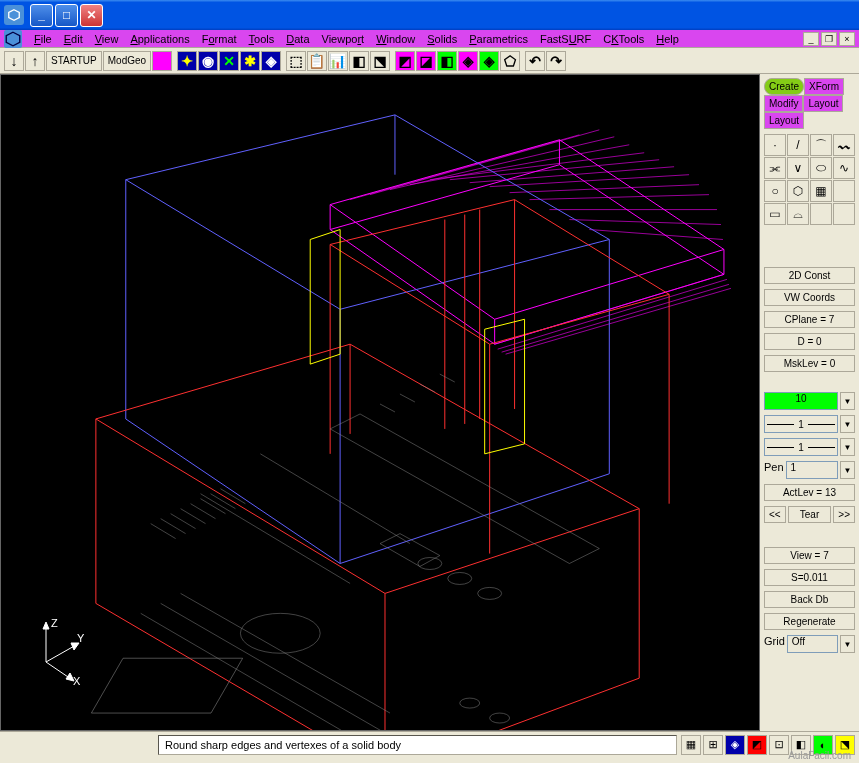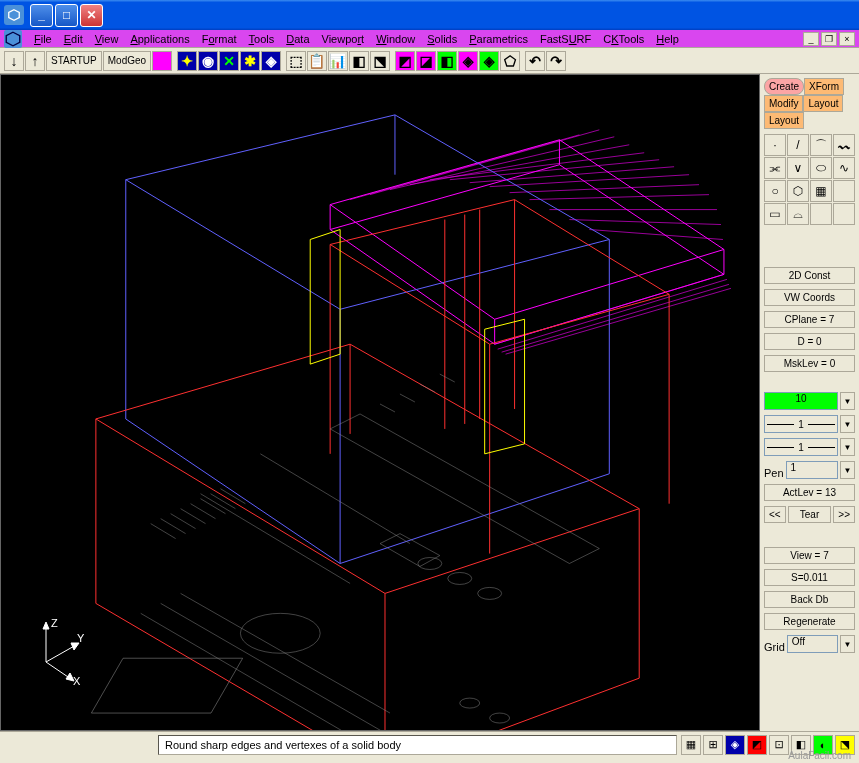--- a/index.html
+++ b/index.html
@@ -25,26 +25,26 @@
 .toolbar { height: 26px; background: #ece9d8; display: flex; align-items: center; padding: 2px 4px; gap: 1px; border-bottom: 1px solid #aca899; }
 .tb-btn { width: 20px; height: 20px; border: 1px solid #aca899; background: #ece9d8; display: flex; align-items: center; justify-content: center; font-size: 14px; font-weight: bold; }
 .tb-text { padding: 2px 4px; border: 1px solid #aca899; background: #ece9d8; font-size: 10px; height: 20px; display: flex; align-items: center; }
 .tb-sep { width: 3px; height: 20px; }
 
 .workspace { display: flex; height: 657px; }
 .viewport { width: 760px; height: 657px; background: black; position: relative; border: 1px solid #666; }
 
 .side-panel { flex: 1; background: #ece9d8; padding: 4px; display: flex; flex-direction: column; gap: 3px; }
 .mode-tabs { display: flex; flex-wrap: wrap; gap: 0; margin-bottom: 2px; }
-.mode-tab { padding: 2px 4px; border: 1px solid #aca899; background: #fdba74; font-size: 10px; cursor: pointer; }
-.mode-tab.active { background: #fca5a5; border-radius: 8px; }
+.mode-tab { padding: 2px 4px; border: 1px solid #aca899; background: #d946ef; font-size: 10px; cursor: pointer; }
+.mode-tab.active { background: #84cc16; border-radius: 8px; }
 .tool-grid { display: grid; grid-template-columns: repeat(4, 22px); gap: 1px; margin-bottom: 6px; }
 .tool-cell { width: 22px; height: 22px; border: 1px solid #aca899; background: #ece9d8; display: flex; align-items: center; justify-content: center; font-size: 12px; }
 .info-btn { padding: 2px 0; border: 1px solid #aca899; background: #ece9d8; font-size: 10px; cursor: pointer; margin-bottom: 2px; text-align: center; }
-.prop-row { display: flex; align-items: flex-end; gap: 2px; margin-bottom: 2px; }
+.prop-row { display: flex; align-items: flex-start; gap: 2px; margin-bottom: 2px; }
 .prop-select { flex: 1; height: 18px; border: 1px solid #7f9db9; font-size: 10px; padding: 0 2px; }
 .prop-green { background: #00ff00; }
 .dropdown-arrow { width: 15px; height: 18px; border: 1px solid #aca899; background: #ece9d8; font-size: 8px; display: flex; align-items: center; justify-content: center; }
 .tear-row { display: flex; gap: 2px; }
 .tear-btn { padding: 2px 4px; border: 1px solid #aca899; background: #ece9d8; font-size: 10px; }
 
 .statusbar { height: 26px; background: #ece9d8; display: flex; align-items: center; padding: 2px 4px; border-top: 1px solid #aca899; gap: 4px; }
 .status-text { flex: 1; padding: 2px 6px; border: 1px inset #aca899; background: white; font-size: 11px; height: 20px; display: flex; align-items: center; }
 .status-icons { display: flex; gap: 2px; }
 .status-icon { width: 20px; height: 20px; border: 1px solid #aca899; background: #ece9d8; display: flex; align-items: center; justify-content: center; }

